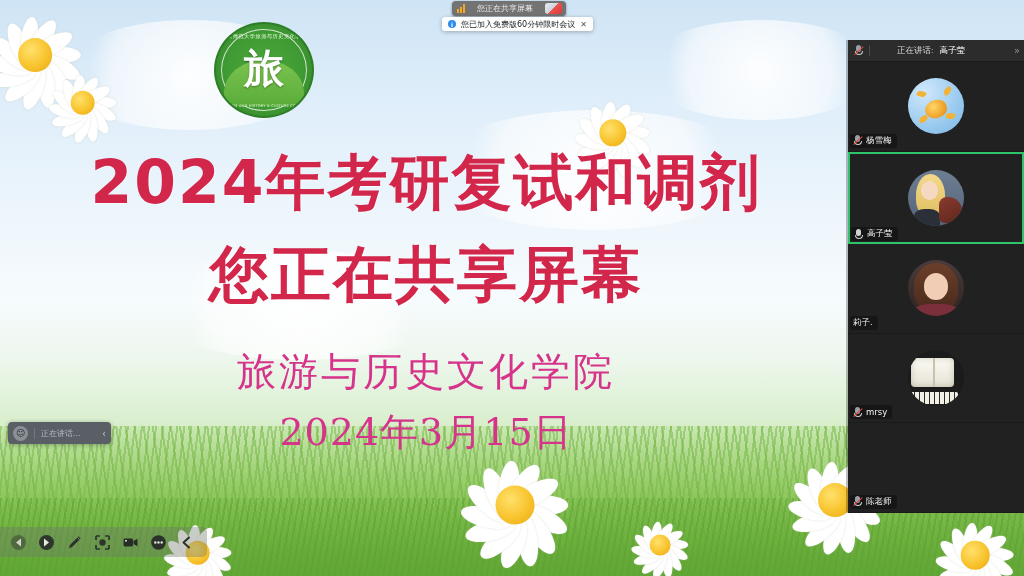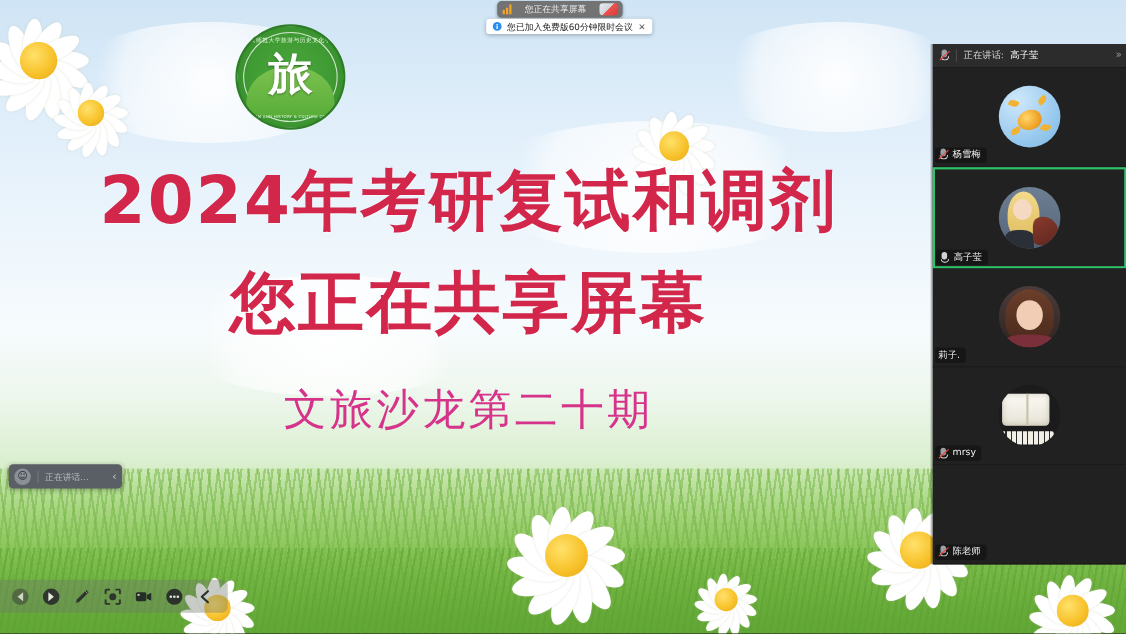--- a/index.html
+++ b/index.html
@@ -165,21 +165,21 @@
   .mic-mini .stand {
     position: absolute; left: 0.5px; top: 6px; width: 8px; height: 4px;
     border: 1px solid #cfd2d6; border-top: none; border-radius: 0 0 4px 4px;
   }
   .mic-mini.muted .slash {
     position: absolute; left: -1px; top: 5px; width: 12px; height: 1.4px;
     background: #e8473f; transform: rotate(-42deg); transform-origin: 50% 50%;
   }
   .mic-mini.muted .body { background: #9aa0a6; }
   .panel-head .sep { width: 1px; height: 11px; background: #4a4a4a; }
-  .panel-head .label { color: #d8dadd; font-size: 8.5px; white-space: nowrap; font-family: Liberation Serif, serif; }
+  .panel-head .label { color: #d8dadd; font-size: 8.5px; white-space: nowrap; font-family: Liberation Serif, serif; margin-left: 21px; }
   .panel-head .speaker { color: #ffffff; font-size: 8.5px; white-space: nowrap; font-family: "DejaVu Sans", sans-serif; }
   .panel-head .chev {
     position: absolute; right: 6px; top: 5px; color: #8a8f94; font-size: 10px;
     letter-spacing: -2px; font-family: "DejaVu Sans", sans-serif;
   }
 
   .tiles { flex: 1 1 auto; display: flex; flex-direction: column; }
   .tile {
     position: relative; flex: 1 1 0; min-height: 0;
     display: flex; align-items: center; justify-content: center;
@@ -454,21 +454,22 @@
     <div class="logo">
       <div class="ring"></div>
       <div class="hill"></div>
       <div class="cn-arc">重庆师范大学旅游与历史文化学院</div>
       <div class="glyph">旅</div>
       <div class="en-arc">TOURISM AND HISTORY &amp; CULTURE COLLEGE</div>
     </div>
 
     <div class="headline l1">2024年考研复试和调剂</div>
     <div class="headline l2">您正在共享屏幕</div>
-    <div class="sub l1">文旅沙龙第二十期</div>
+    <div class="sub l1">旅游与历史文化学院</div>
+    <div class="sub l2">2024年3月15日</div>
   </div>
 
   <div class="share-bar">
     <span class="bars">
         <i></i>
         <i></i>
         <i></i>
       </span>
     <span class="txt">您正在共享屏幕</span>
     <span class="pill"></span>

